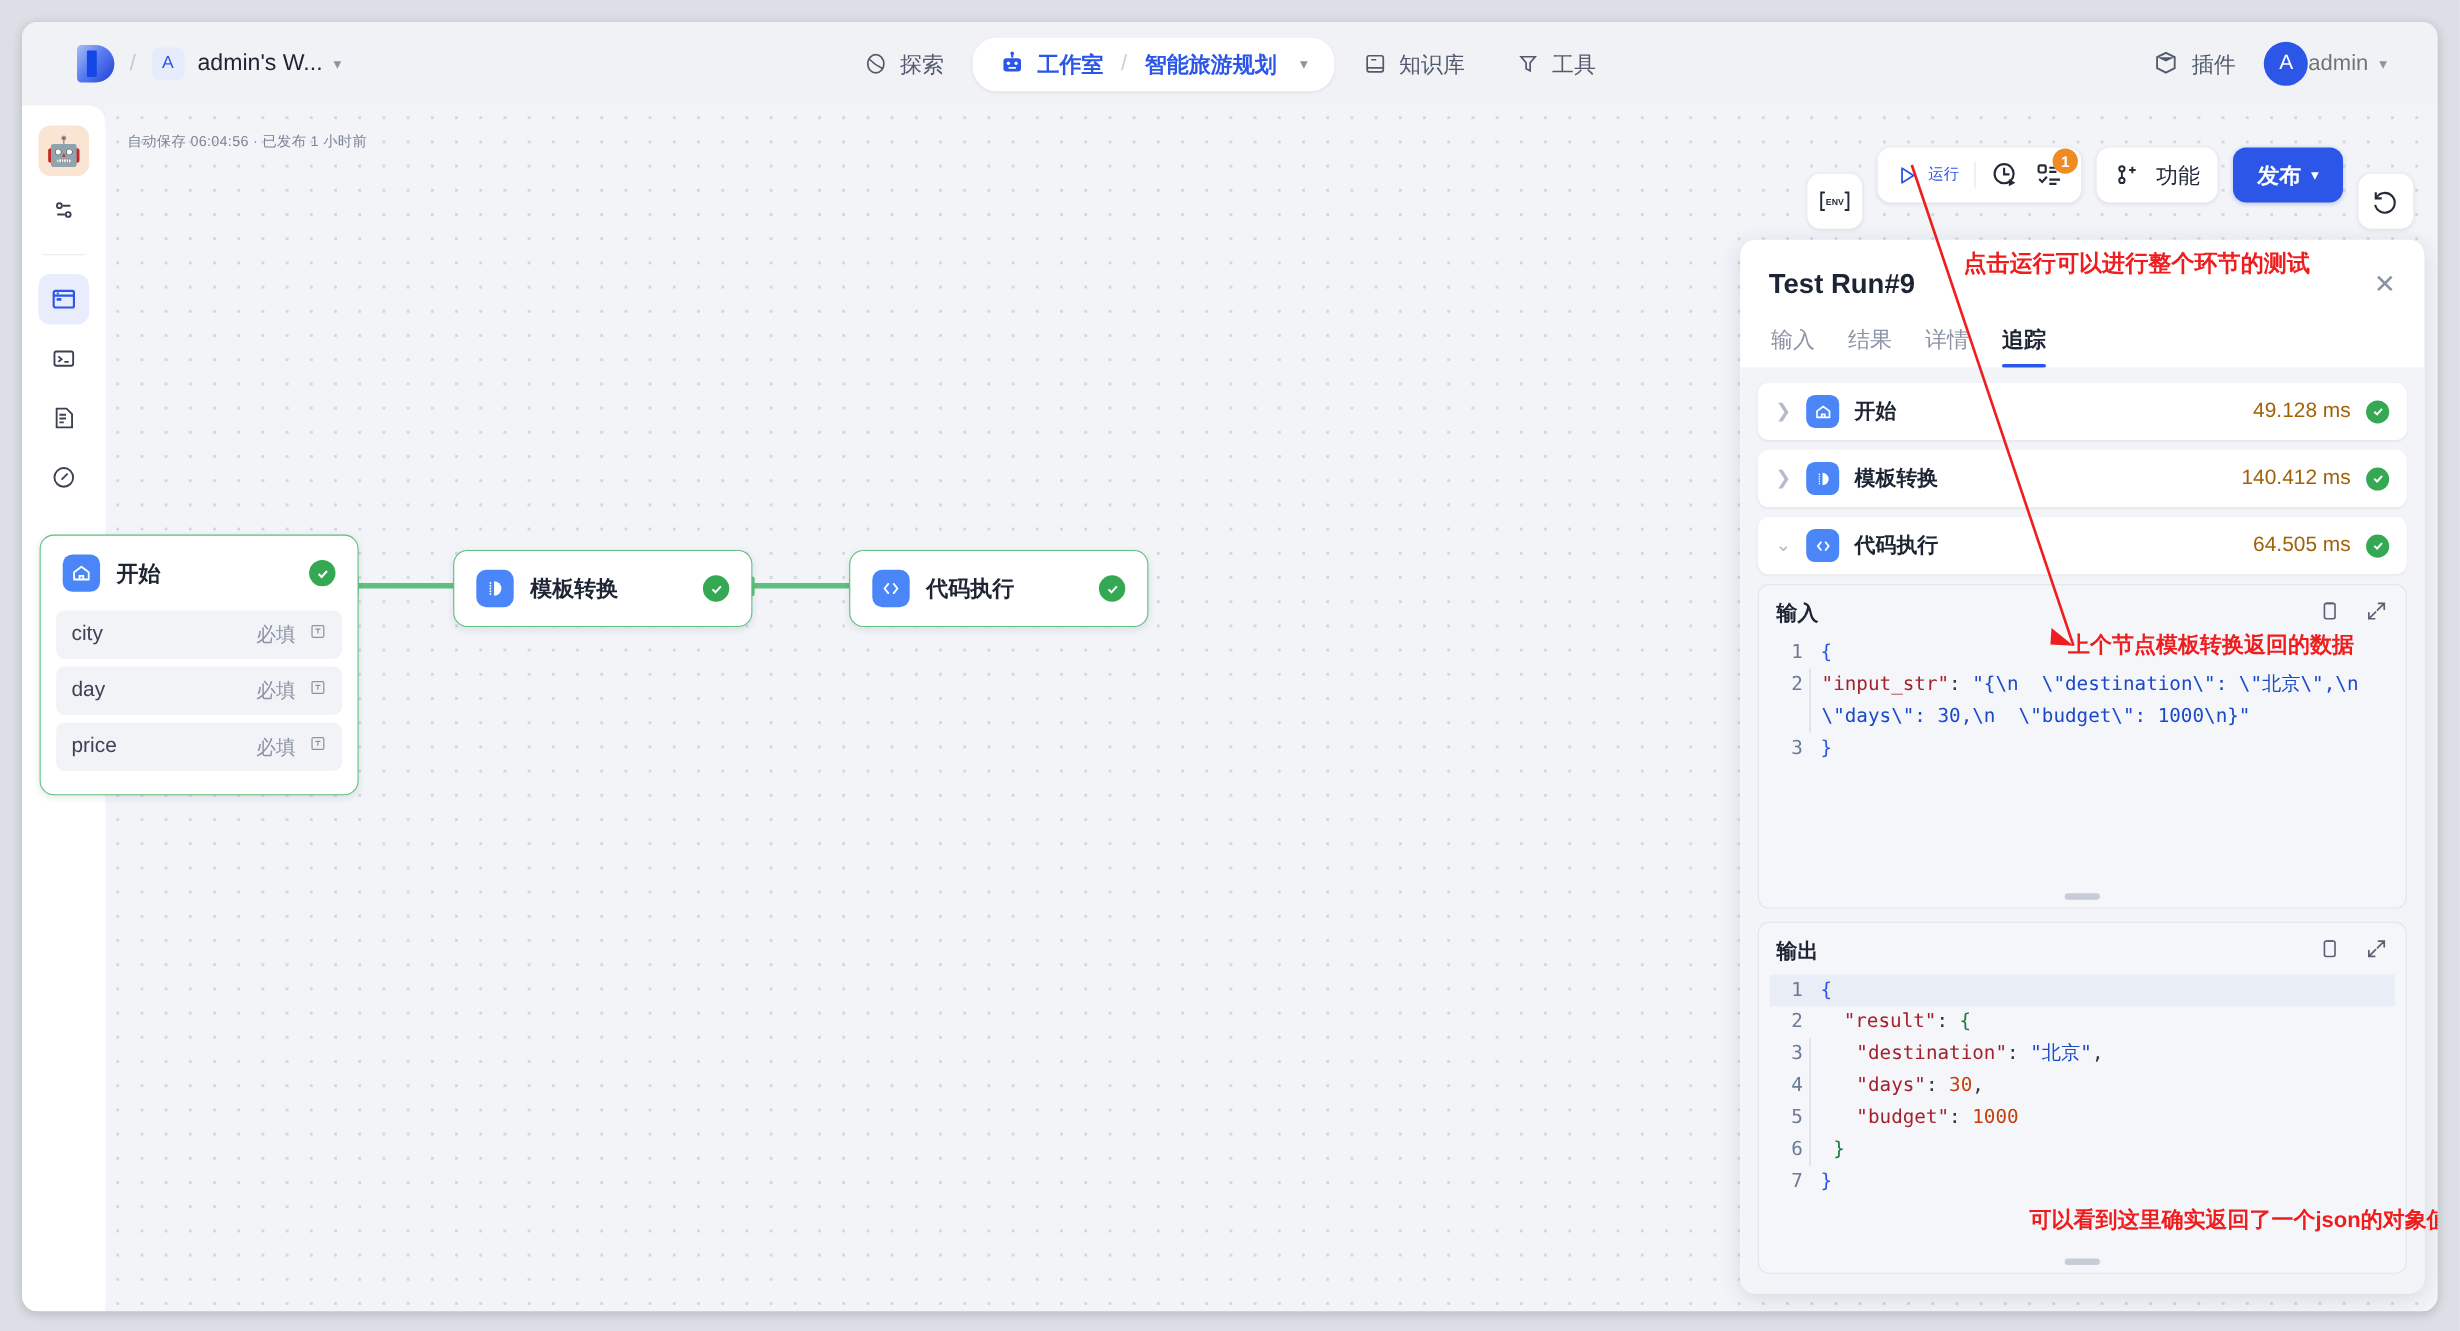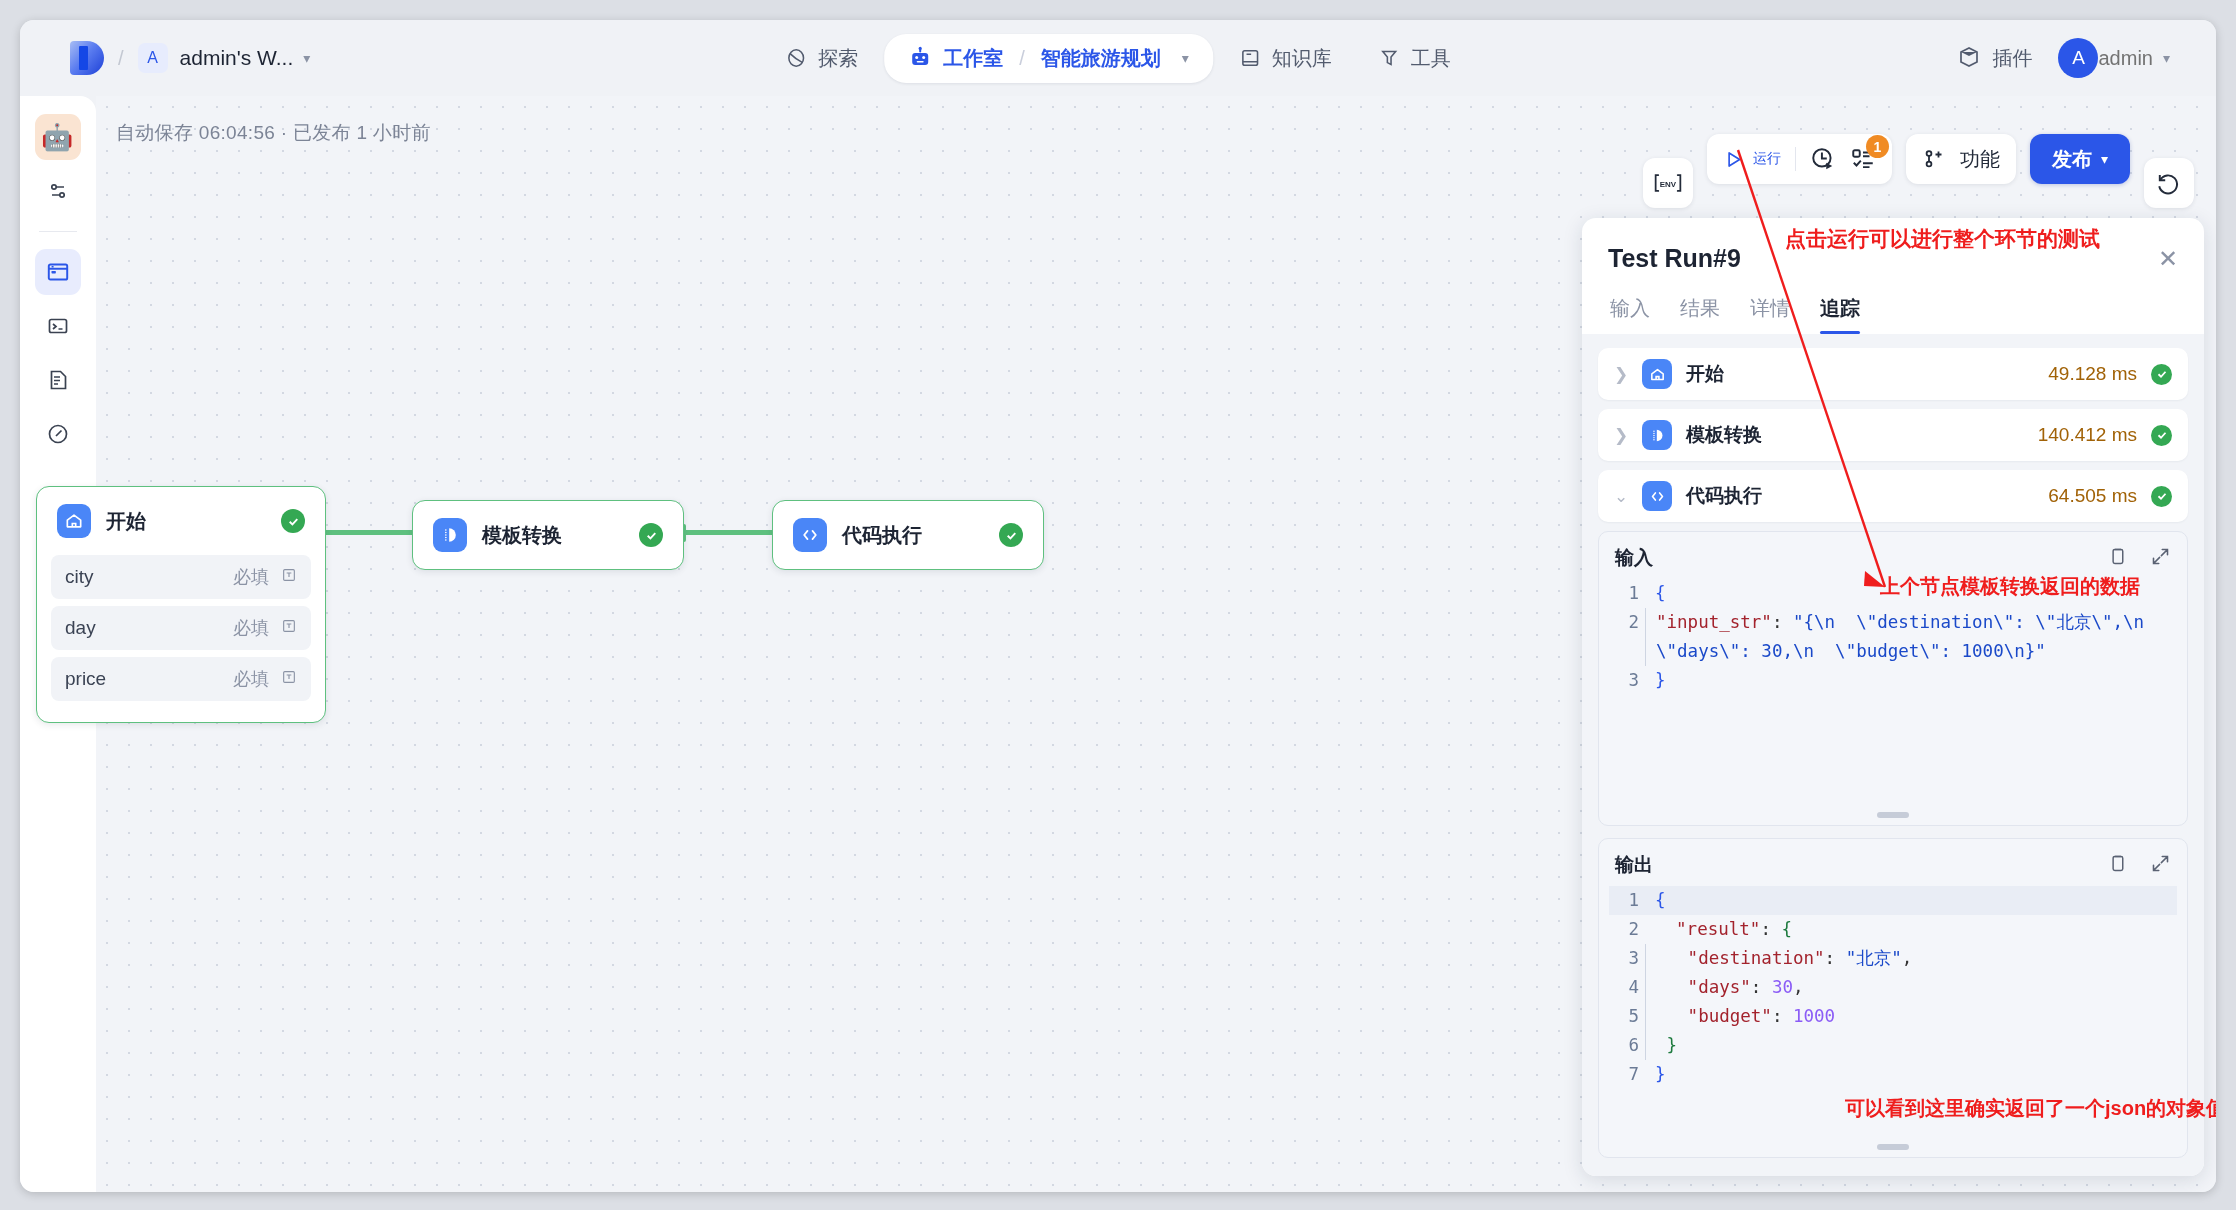--- a/index.html
+++ b/index.html
@@ -91,21 +91,21 @@
 
   
   .canvas {
     position: absolute; left: 76px; top: 76px; right: 0; bottom: 0;
     background-color: #f2f4f8;
     background-image: radial-gradient(#d3d8e2 1.4px, transparent 1.4px);
     background-size: 22px 22px;
   }
   .autosave {
     position: absolute; left: 20px; top: 24px;
-    font-size: 19px; color: #7c8496; letter-spacing: .3px;
+    font-size: 13px; color: #7c8496; letter-spacing: .3px;
   }
 
   
   .toolbar {
     position: absolute; right: 22px; top: 14px;
     display: flex; align-items: center; gap: 14px;
   }
   .tb-pill {
     background:#fff; border-radius: 12px; height: 50px;
     box-shadow: 0 1px 4px rgba(25,35,60,.10);
@@ -199,21 +199,21 @@
   .cc-actions { margin-left:auto; display:flex; gap: 22px; color:#5a6273; }
   .code {
     font-family: "DejaVu Sans Mono", "Liberation Mono", monospace;
     font-size: 17.5px; line-height: 29px; padding: 0 10px;
   }
   .cline { display:flex; }
   .ln { width: 30px; text-align:right; color:#6b7b96; flex:none; margin-right: 16px; user-select:none;}
   .ctext { white-space: pre-wrap; word-break: break-word; color:#2b56e8; }
   .k-str { color:#a3232d; }
   .v-str { color:#1a49c9; }
-  .v-num { color:#8b5cf6;margin-top:36px; }
+  .v-num { color:#c2410c;margin-top:36px; }
   .punc  { color:#2b56e8; }
   .guide { border-left:1.5px solid #ced5e2; margin-left:-10px; padding-left:10px; }
   .grip {
     position:absolute; bottom: 7px; left:50%; transform:translateX(-50%);
     width: 32px; height: 6px; border-radius: 3px; background:#c6ccd8;
   }
 
   
   .anno { position:absolute; color:#ef1d1d; font-weight:700; white-space:nowrap; }
   .anno1 { left: 1765px; top: 205px; font-size: 21px; }

